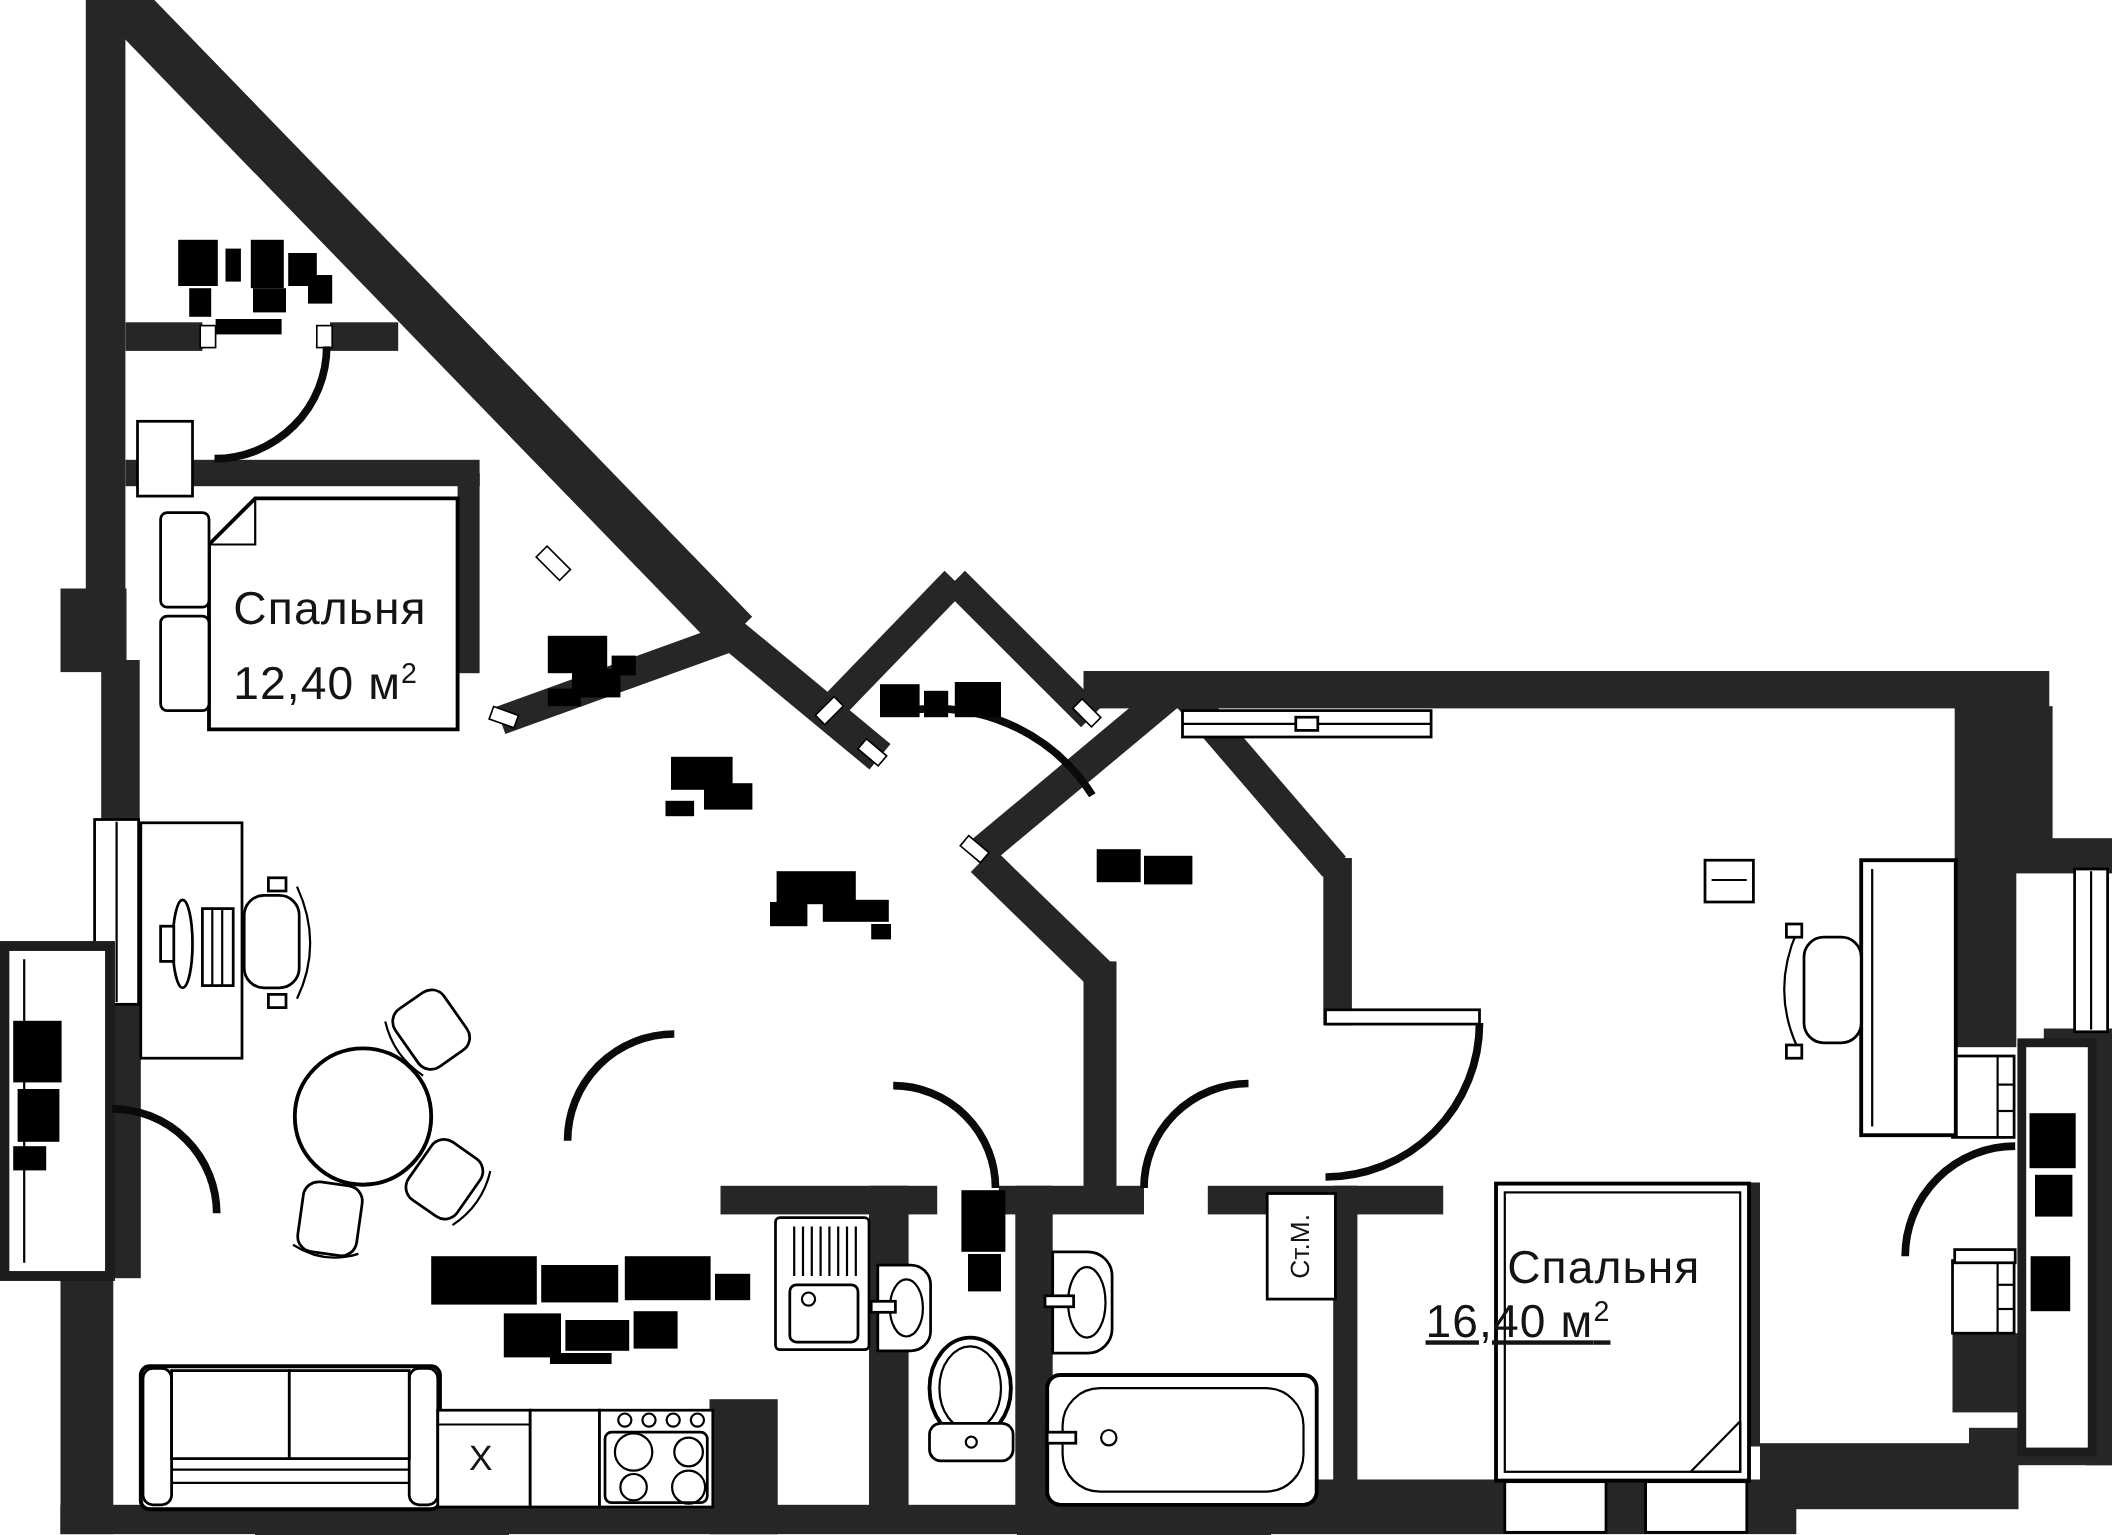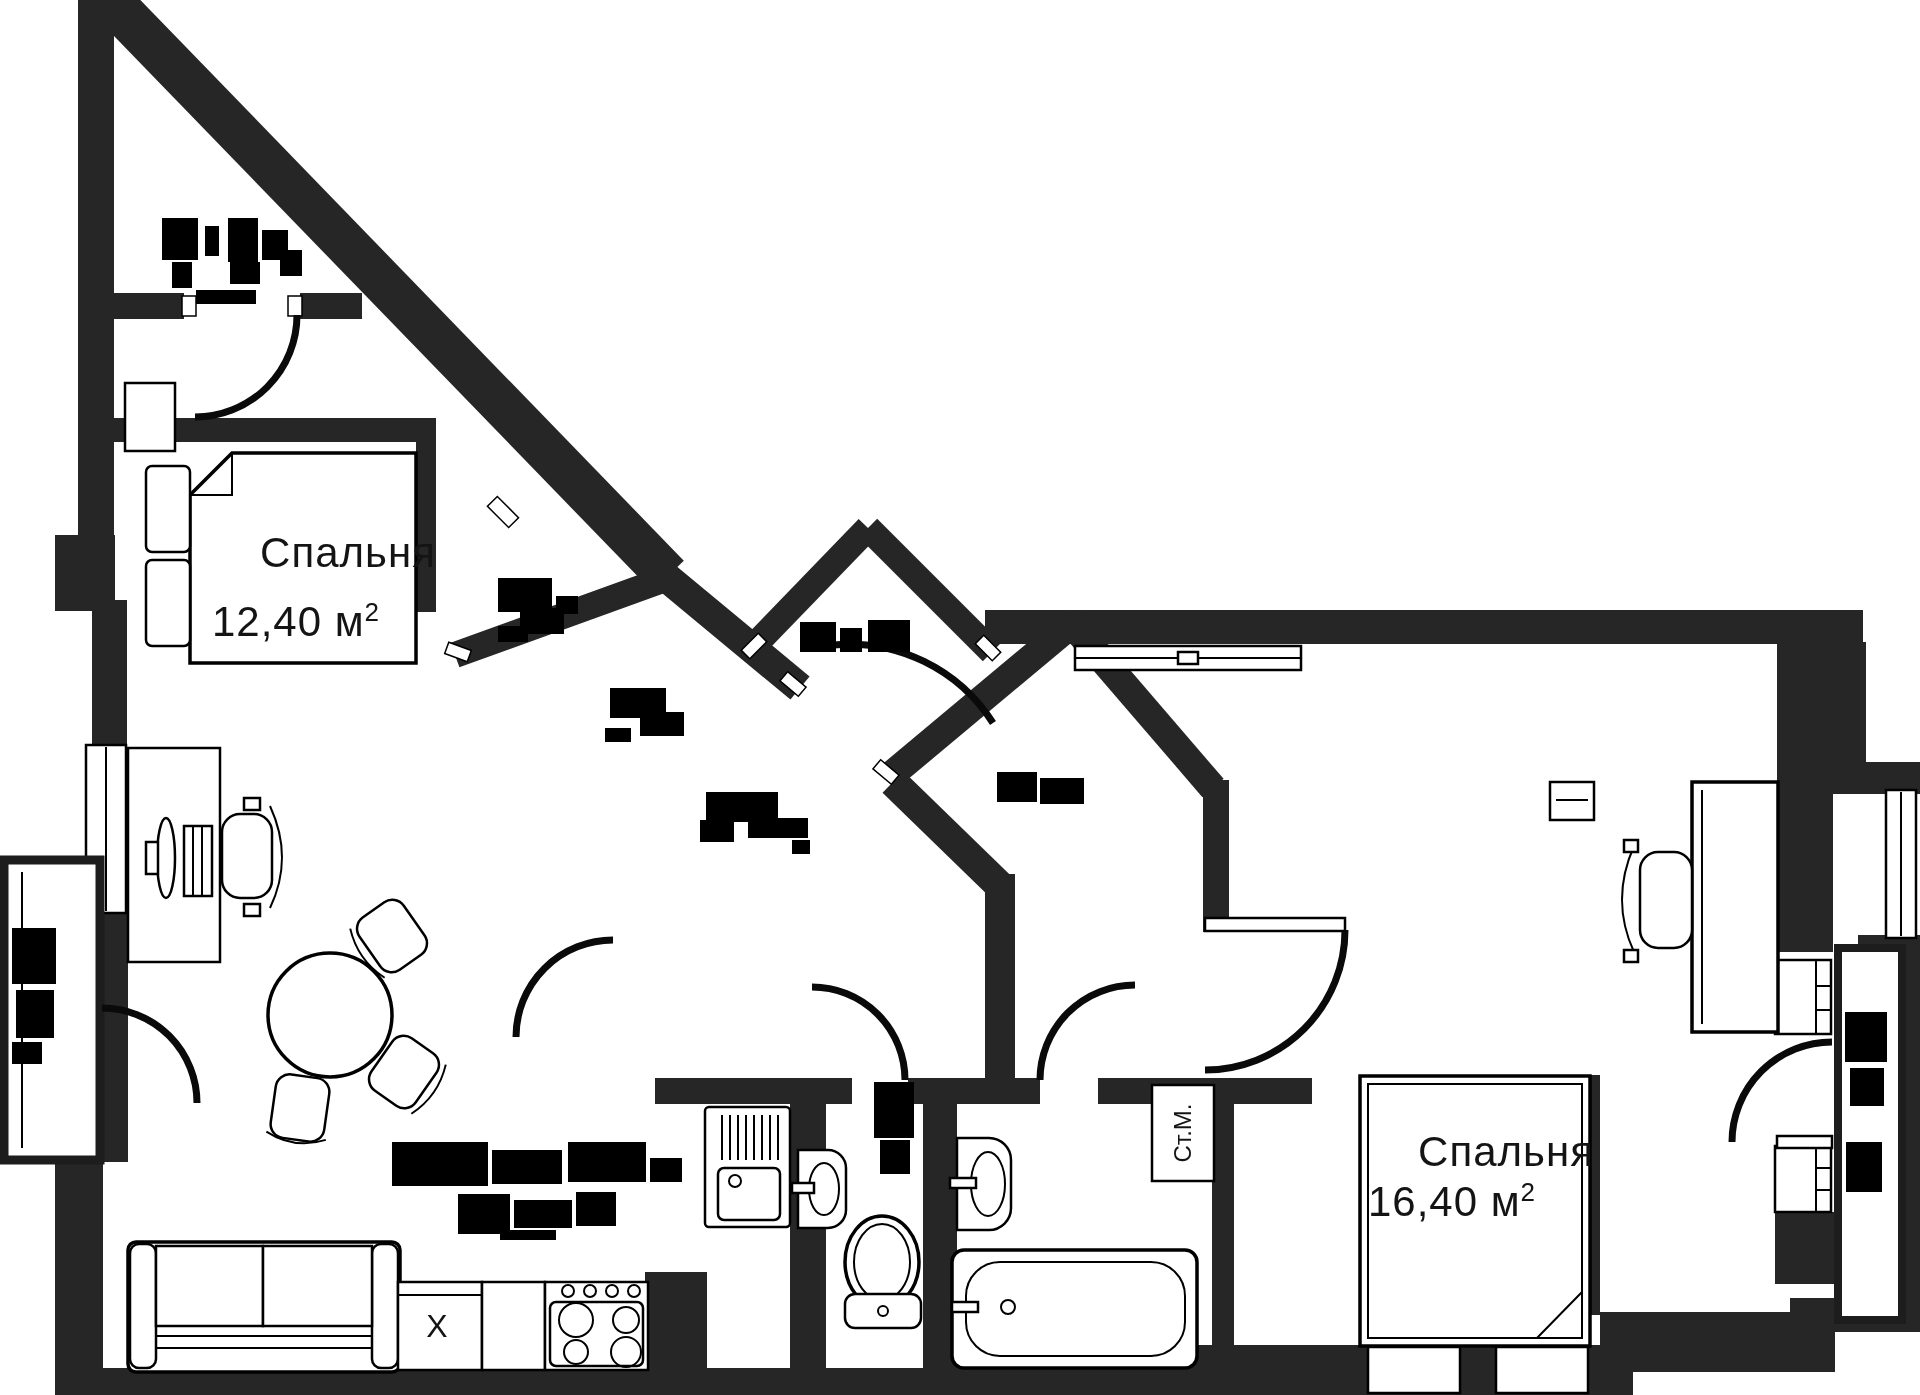--- a/index.html
+++ b/index.html
@@ -9,21 +9,21 @@
   .wall{fill:#262626;}
   .dline{stroke:#262626;}
   .furn{fill:#ffffff;stroke:#000000;stroke-width:2.5;}
   .furnb{fill:#ffffff;stroke:#000000;stroke-width:3.5;}
   .thin{fill:none;stroke:#000000;stroke-width:2;}
   .arc{fill:none;stroke:#0a0a0a;stroke-width:7;}
   .glitch{fill:#000000;}
   .cap{fill:#ffffff;stroke:#000000;stroke-width:1.5;}
   .lbl{position:absolute;transform:translate(-50%,-50%);color:#141414;white-space:nowrap;
        font-family:"Liberation Sans", sans-serif;}
-  .room-name{font-size:42px;letter-spacing:1px;margin-left:48px;}
+  .room-name{font-size:42px;letter-spacing:1px;}
   .room-area{font-size:42px;letter-spacing:1px;}
   .room-area sup{font-size:26px;}
   .stm-label{font-size:24px;transform:translate(-50%,-50%) rotate(-90deg);}
   .x-label{font-size:32px;}
 </style>
 </head>
 <body>
 
 <div class="plan">
 <svg width="1920" height="1395" viewBox="0 0 1920 1395">
@@ -310,20 +310,20 @@
     </g>
   </g>
 </svg>
 
   <div class="lbl room-name" style="left:300px; top:553px;">Спальня</div>
   <div class="lbl room-area" style="left:296px; top:601px;margin-top:20px;">
     <span>12,40 м</span><sup>2</sup>
   </div>
 
   <div class="lbl room-name" style="left:1458px; top:1152px;">Спальня</div>
-  <div class="lbl room-area" style="left:1452px; top:1201px;">
+  <div class="lbl room-area" style="left:1380px; top:1201px;text-decoration:underline;">
     <span>16,40 м</span><sup>2</sup>
   </div>
 
   <div class="lbl stm-label" style="left:1183px; top:1133px;">Ст.М.</div>
 
   <div class="lbl x-label" style="left:437px; top:1326px;">X</div>
 </div>
 
 </body></html>

